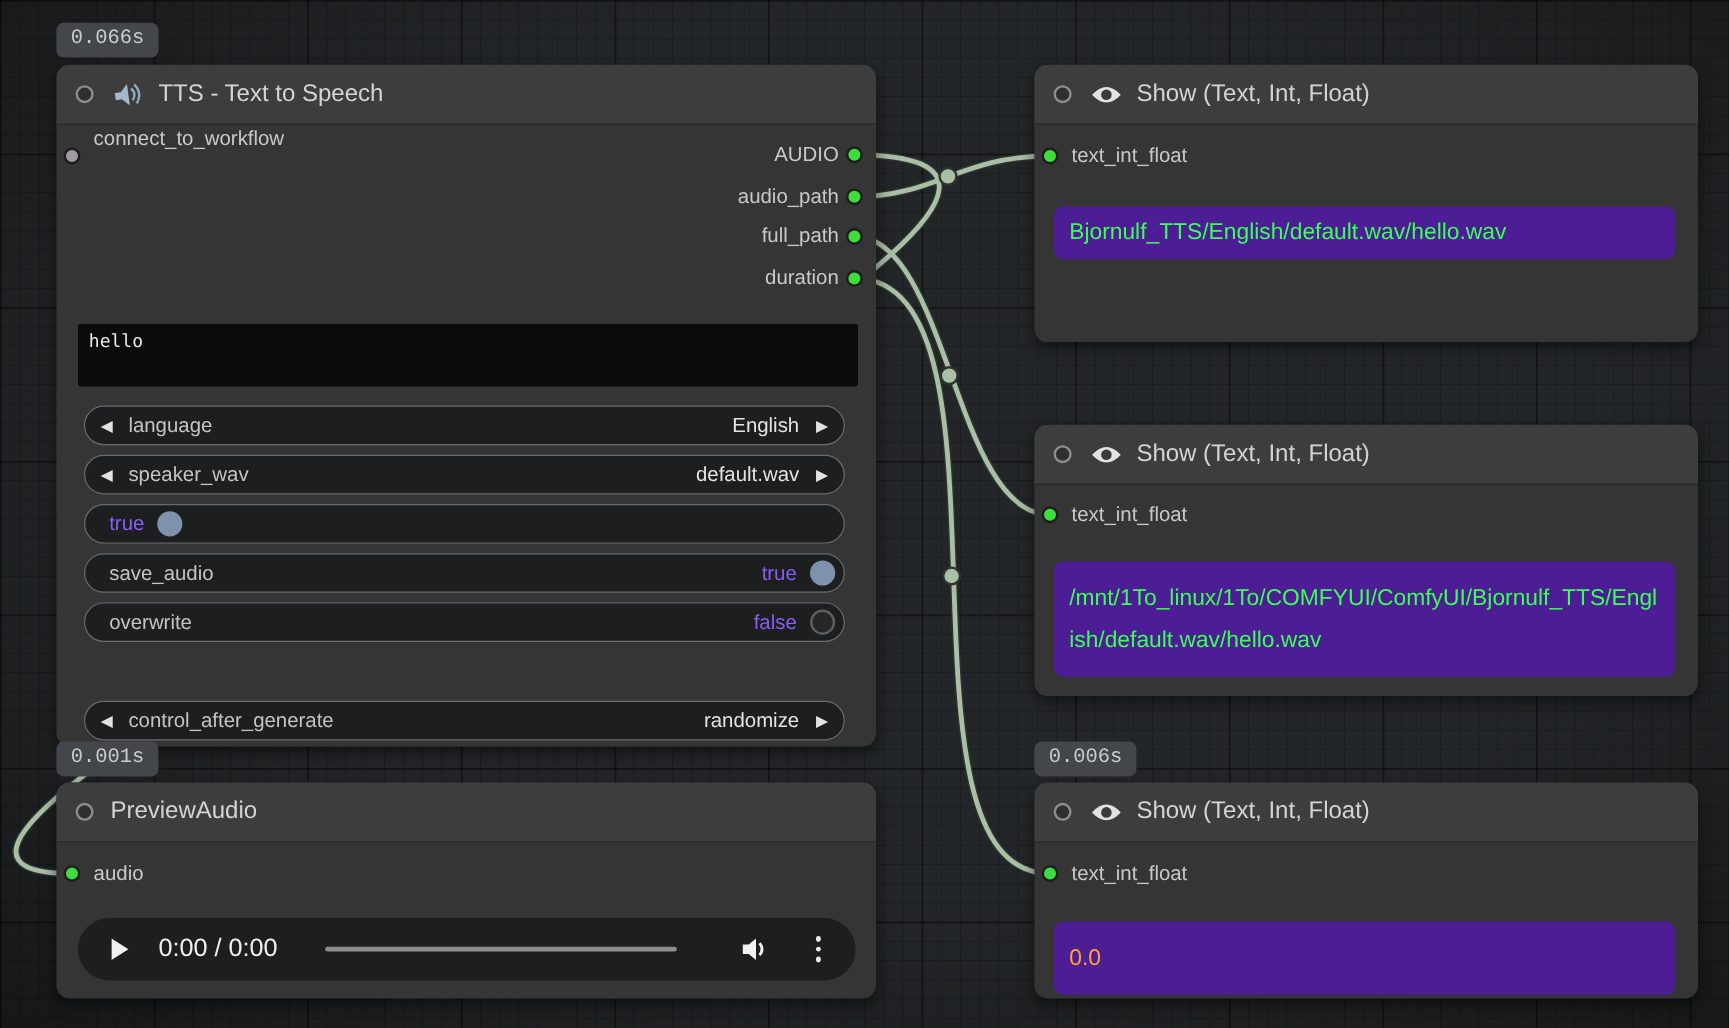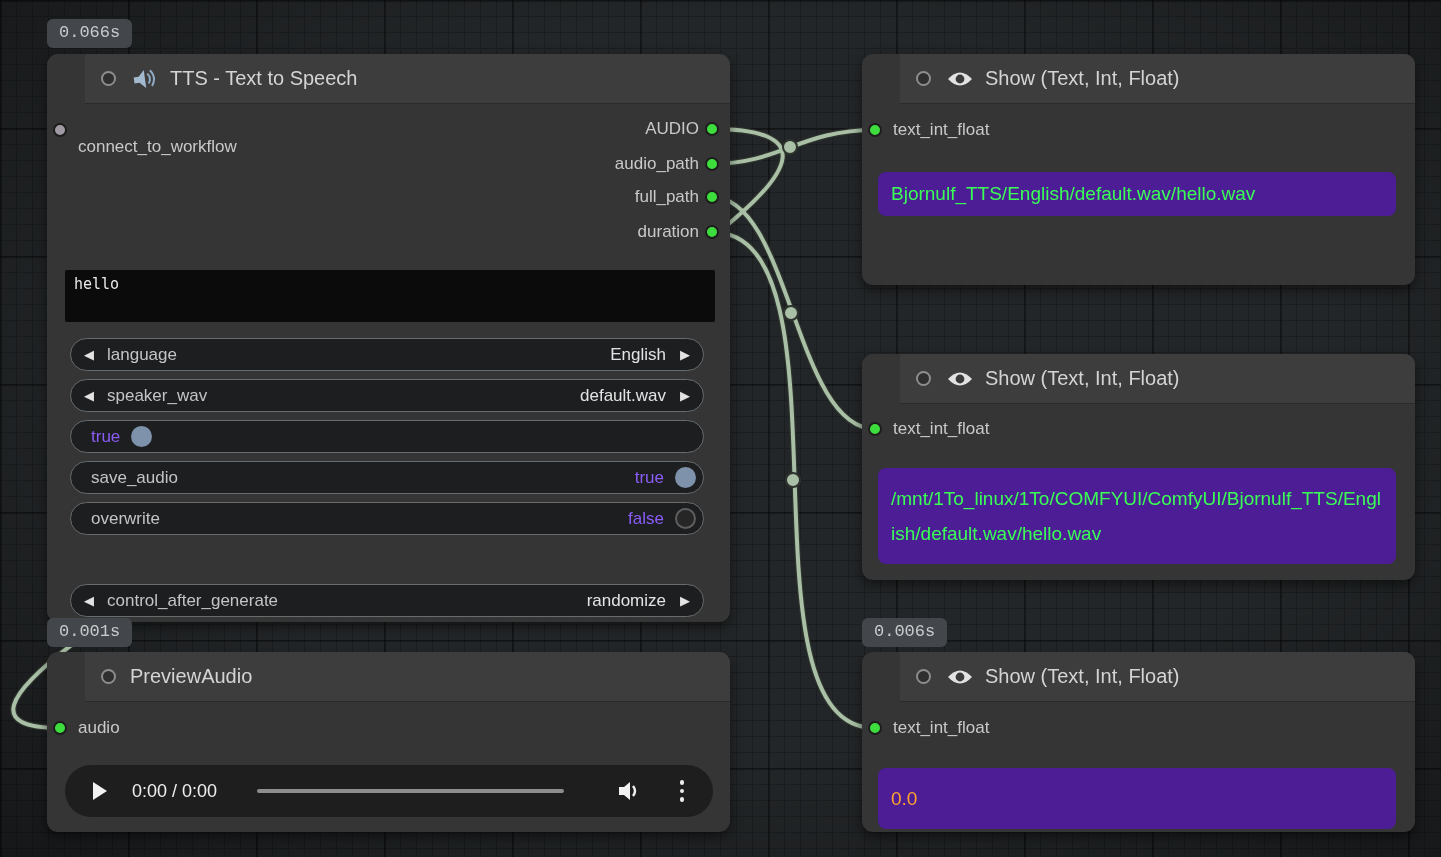--- a/index.html
+++ b/index.html
@@ -16,21 +16,21 @@
       linear-gradient(90deg, #1b1e20 1px, transparent 1px);
     background-size:auto, 128px 128px, 128px 128px, 16px 16px, 16px 16px;
   }
 
   
   #links { position:absolute; left:0; top:0; z-index:1; }
 
   
   .node {
     position:absolute; background:#353535; border-radius:11px;
-    box-shadow:0 5px 12px rgba(0,0,0,0.5); z-index:2; overflow:hidden;padding-left:38px;
+    box-shadow:0 5px 12px rgba(0,0,0,0.5); z-index:2; overflow:hidden;
   }
   .node-header {
     height:50px; display:flex; align-items:center; padding:0 16px;
     background:#3d3d3d; border-bottom:1px solid #2a2a2a;
   }
   .collapse-dot {
     width:15px; height:15px; border-radius:50%;
     border:2px solid #8d8d8d; background:#2f2f2f; flex:0 0 auto;
   }
   .node-title { font-size:20px; color:#d4d4d4; margin-left:14px; white-space:nowrap; }
@@ -73,21 +73,21 @@
   .control-widget { position:absolute; left:23px; right:26px; top:530px; }
   .control-widget .widget { margin-bottom:0; }
 
   
   .audio-player {
     position:absolute; left:18px; right:17px; top:113px; height:52px;
     background:#1e1e1e; border-radius:26px; display:flex; align-items:center;
     padding:0 27px;
   }
   .play-btn { margin-right:24px; display:flex; }
-  .time { color:#f0f0f0; font-size:18px; margin-right:40px; white-space:nowrap; }
+  .time { color:#f0f0f0; font-size:21px; margin-right:40px; white-space:nowrap; }
   .track { flex:1; height:4px; background:#8d8d8d; border-radius:2px; margin-right:54px; }
   .vol { display:flex; margin-right:36px; }
   .menu-dots { display:flex; flex-direction:column; gap:4px; padding:2px; }
   .menu-dots span { width:4.5px; height:4.5px; border-radius:50%; background:#ececec; }
 
   
   .display-box {
     position:absolute; left:16px; right:19px;
     background:#4c1d95; border-radius:8px; padding:8px 13px;
     font-size:19px; line-height:30px; word-break:break-all;
@@ -131,21 +131,21 @@
       <svg width="26" height="22" viewBox="0 0 26 22">
         <polygon points="2,8 7,8 13,2 13,20 7,14 2,14" fill="#a3b9ce" transform="rotate(-8 13 11)"></polygon>
         <path d="M16,6 Q20,11 16,16" stroke="#8fa9c2" stroke-width="2" fill="none" transform="rotate(-8 13 11)"></path>
         <path d="M19,3 Q25,11 19,19" stroke="#8fa9c2" stroke-width="2" fill="none" transform="rotate(-8 13 11)"></path>
       </svg>
     </span>
     <span class="node-title">TTS - Text to Speech</span>
   </div>
 
   <span class="slot-dot slot-gray" style="left:6px; top:69px;"></span>
-  <span class="port-label in-label" style="top:83px;text-align:center;">connect_to_workflow</span>
+  <span class="port-label in-label" style="top:52px;text-align:center;">connect_to_workflow</span>
 
   <span class="slot-dot slot-green" style="right:11px; top:68px;"></span>
   <span class="port-label out-label" style="top:65px;">AUDIO</span>
   <span class="slot-dot slot-green" style="right:11px; top:103px;"></span>
   <span class="port-label out-label" style="top:100px;">audio_path</span>
   <span class="slot-dot slot-green" style="right:11px; top:136px;"></span>
   <span class="port-label out-label" style="top:133px;">full_path</span>
   <span class="slot-dot slot-green" style="right:11px; top:171px;"></span>
   <span class="port-label out-label" style="top:168px;">duration</span>
 

